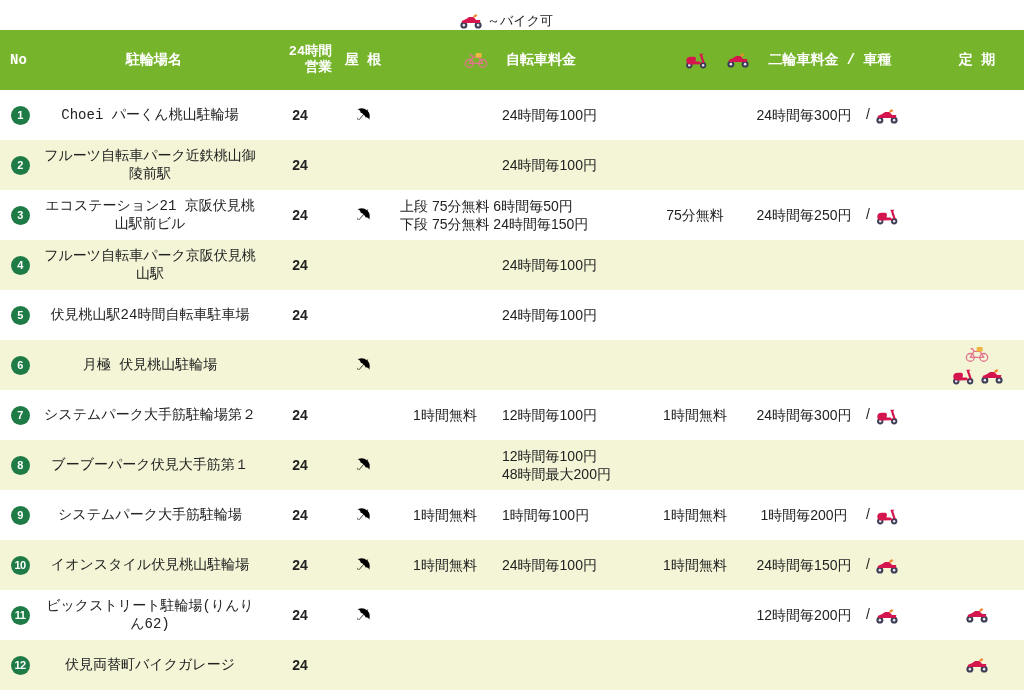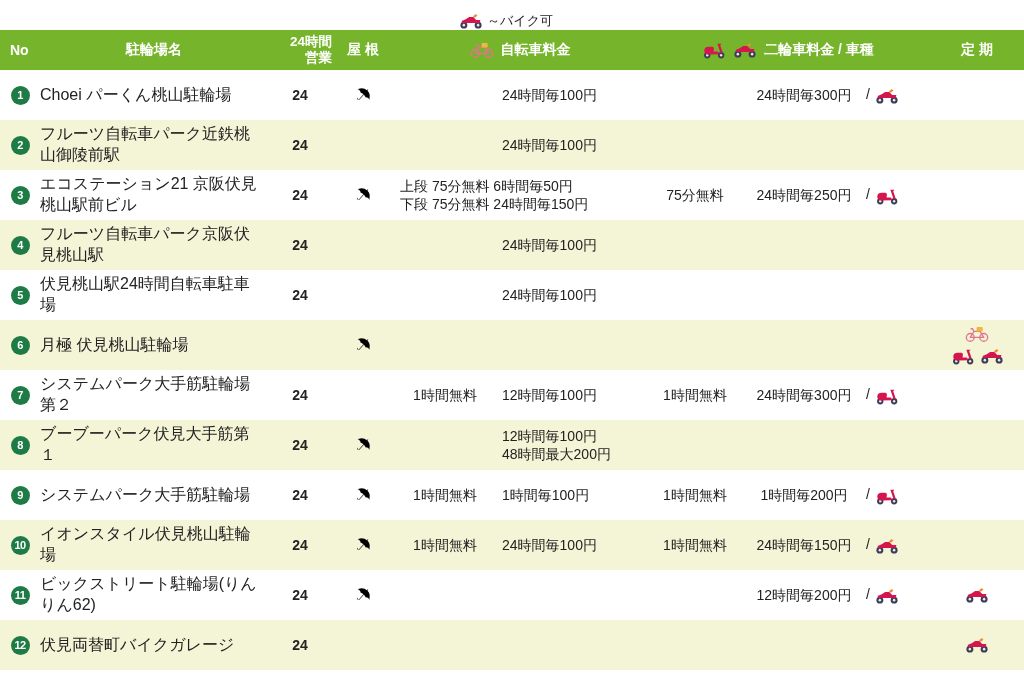--- a/index.html
+++ b/index.html
@@ -15,40 +15,40 @@
     font-family:"Liberation Sans","DejaVu Sans",sans-serif;color:var(--text);
   }
   .legend{
     height:30px;display:flex;justify-content:flex-end;align-items:center;
     gap:18px;padding:2px 12px 0 0;font-size:13px;color:#1c1c1c;flex-direction:column;
   }
   .legend-item{display:flex;align-items:center;gap:4px;}
   table{border-collapse:collapse;table-layout:fixed;width:1024px;}
   thead th{
     background:var(--header-bg);color:var(--header-text);
-    font-size:14px;font-weight:bold;height:40px;vertical-align:middle;
-    text-align:center;padding:0;
+    font-size:14px;font-weight:bold;height:60px;vertical-align:middle;
+    text-align:center;padding:0;font-family:Liberation Mono, monospace;
   }
   th.h-no{text-align:left;padding-left:10px;}
   th .stack{line-height:1.15;font-size:13.5px;text-align:right;}
-  th .hgroup{display:flex;align-items:flex-end;justify-content:center;gap:7px;}
+  th .hgroup{display:flex;align-items:flex-end;justify-content:center;gap:18px;}
   tbody td{
     height:50px;vertical-align:middle;font-size:14px;text-align:center;
     padding:3px 0;line-height:1.3;
   }
   tbody tr{background:var(--row-bg);}
   tbody tr:nth-child(even){background:var(--row-alt);}
   .c-no{text-align:center;}
   .badge{
     display:inline-flex;width:19px;height:19px;border-radius:50%;
     background:var(--badge-bg);color:var(--badge-text);
     font-size:11px;font-weight:bold;align-items:center;justify-content:center;
     letter-spacing:-0.5px;
   }
-  .c-name{text-align:left;font-size:16px;padding-right:8px;}
+  .c-name{text-align:center;font-size:14px;padding-right:8px;font-family:Liberation Mono, monospace;}
   .c-24{font-weight:bold;font-size:14px;}
   .umb{font-size:20px;display:inline-block;transform:rotate(42deg);color:#000;}
   .c-bfee,.c-bspan{text-align:left;padding-left:6px;}
   .c-mtype{text-align:left;padding-left:2px;}
   .slash{margin-right:5px;}
   .veh-icon{display:inline-block;vertical-align:middle;line-height:0;}
   .veh-icon svg{vertical-align:middle;}
   .teiki-line{line-height:1;padding:2px 0;display:flex;justify-content:center;gap:5px;}
 </style>
 </head>

